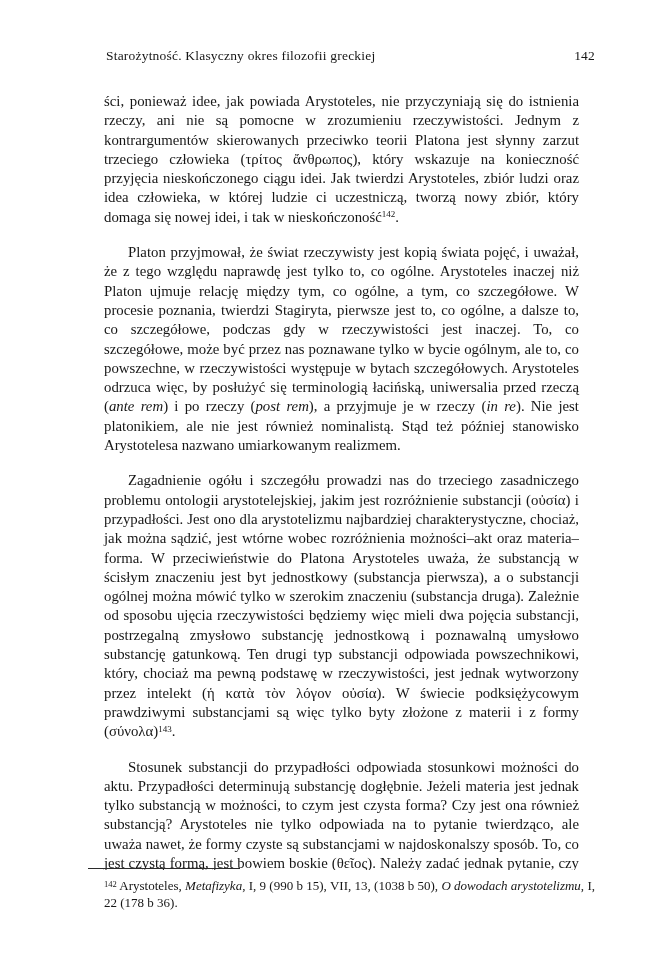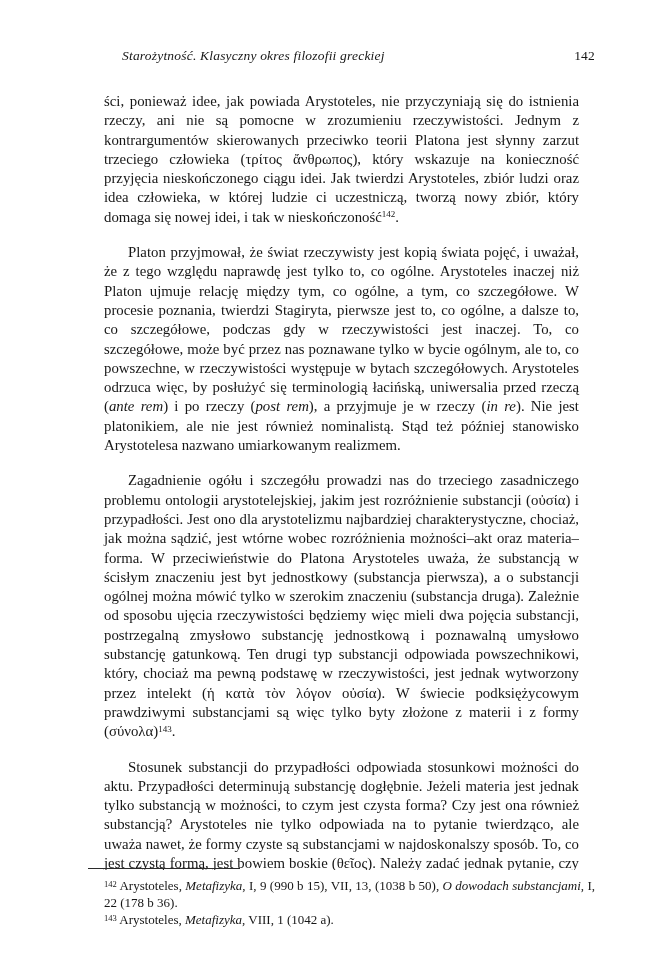--- a/index.html
+++ b/index.html
@@ -16,21 +16,21 @@
     background: #ffffff;
     overflow: hidden;
   }
   .running-header {
     position: absolute;
     top: 48px; left: 88px; right: 64px;
     display: flex; justify-content: space-between; align-items: baseline;
     font-size: 13.5px;
     letter-spacing: 0.2px;
   }
-  .header-title { margin-left: 34px; font-style: italic; }
+  .header-title { margin-left: 18px; }
   .page-number { }
   .body-text {
     position: absolute;
     top: 76px; left: 88px; right: 64px;
     height: 794px;
     overflow: hidden;
     font-size: 14.8px;
     line-height: 19.3px;
     text-align: justify;
     hyphens: auto;
@@ -76,18 +76,17 @@
   <div class="body-text">
       <p class="para"><span>ści, ponieważ idee, jak powiada Arystoteles, nie przyczyniają się do istnienia rzeczy, ani nie są pomocne w zrozumieniu rzeczywistości. Jednym z kontrargumentów skierowanych przeciwko teorii Platona jest słynny zarzut trzeciego człowieka (τρίτος ἄνθρωπος), który wskazuje na konieczność przyjęcia nieskończonego ciągu idei. Jak twierdzi Arystoteles, zbiór ludzi oraz idea człowieka, w której ludzie ci uczestniczą, tworzą nowy zbiór, który domaga się nowej idei, i tak w nieskończoność</span><sup>142</sup><span>.</span></p>
       <p class="para indent"><span>Platon przyjmował, że świat rzeczywisty jest kopią świata pojęć, i uważał, że z tego względu naprawdę jest tylko to, co ogólne. Arystoteles inaczej niż Platon ujmuje relację między tym, co ogólne, a tym, co szczegółowe. W procesie poznania, twierdzi Stagiryta, pierwsze jest to, co ogólne, a dalsze to, co szczegółowe, podczas gdy w rzeczywistości jest inaczej. To, co szczegółowe, może być przez nas poznawane tylko w bycie ogólnym, ale to, co powszechne, w rzeczywistości występuje w bytach szczegółowych. Arystoteles odrzuca więc, by posłużyć się terminologią łacińską, uniwersalia przed rzeczą (</span><i>ante rem</i><span>) i po rzeczy (</span><i>post rem</i><span>), a przyjmuje je w rzeczy (</span><i>in re</i><span>). Nie jest platonikiem, ale nie jest również nominalistą. Stąd też później stanowisko Arystotelesa nazwano umiarkowanym realizmem.</span></p>
       <p class="para indent"><span>Zagadnienie ogółu i szczegółu prowadzi nas do trzeciego zasadniczego problemu ontologii arystotelejskiej, jakim jest rozróżnienie substancji (οὐσία) i przypadłości. Jest ono dla arystotelizmu najbardziej charakterystyczne, chociaż, jak można sądzić, jest wtórne wobec rozróżnienia możności–akt oraz materia–forma. W przeciwieństwie do Platona Arystoteles uważa, że substancją w ścisłym znaczeniu jest byt jednostkowy (substancja pierwsza), a o substancji ogólnej można mówić tylko w szerokim znaczeniu (substancja druga). Zależnie od sposobu ujęcia rzeczywistości będziemy więc mieli dwa pojęcia substancji, postrzegalną zmysłowo substancję jednostkową i poznawalną umysłowo substancję gatunkową. Ten drugi typ substancji odpowiada powszechnikowi, który, chociaż ma pewną podstawę w rzeczywistości, jest jednak wytworzony przez intelekt (ἡ κατὰ τὸν λόγον οὐσία). W świecie podksiężycowym prawdziwymi substancjami są więc tylko byty złożone z materii i z formy (σύνολα)</span><sup>143</sup><span>.</span></p>
       <p class="para indent"><span>Stosunek substancji do przypadłości odpowiada stosunkowi możności do aktu. Przypadłości determinują substancję dogłębnie. Jeżeli materia jest jednak tylko substancją w możności, to czym jest czysta forma? Czy jest ona również substancją? Arystoteles nie tylko odpowiada na to pytanie twierdząco, ale uważa nawet, że formy czyste są substancjami w najdoskonalszy sposób. To, co jest czystą formą, jest bowiem boskie (θεῖος). Należy zadać jednak pytanie, czy czyste formy istnieją? Chociaż krytyka platońskiej teorii idei prowadziła do odrzucenia możliwości istnienia idealnych wzorów rzeczy, Arystoteles nie porzucił platońskiego esencjalizmu, decydując się na przyjęcie form czystych. Stagiryta</span></p>
     </div>
 
   <div class="footnote-area">
     <hr class="footnote-rule">
     <div class="footnotes">
-        <p class="footnote"><sup>142</sup><span> Arystoteles, </span><i>Metafizyka</i><span>, I, 9 (990 b 15), VII, 13, (1038 b 50), </span><i>O dowodach substancjami</i><span>, I, 22 (178 b 36).</span></p>
-        <p class="footnote"><sup>143</sup><span> Arystoteles, </span><i>Metafizyka</i><span>, VIII, 1 (1042 a).</span></p>
+        <p class="footnote"><sup>142</sup><span> Arystoteles, </span><i>Metafizyka</i><span>, I, 9 (990 b 15), VII, 13, (1038 b 50), </span><i>O dowodach arystotelizmu</i><span>, I, 22 (178 b 36).</span></p>
       </div>
   </div>
 
 </div>
 
 </body></html>

